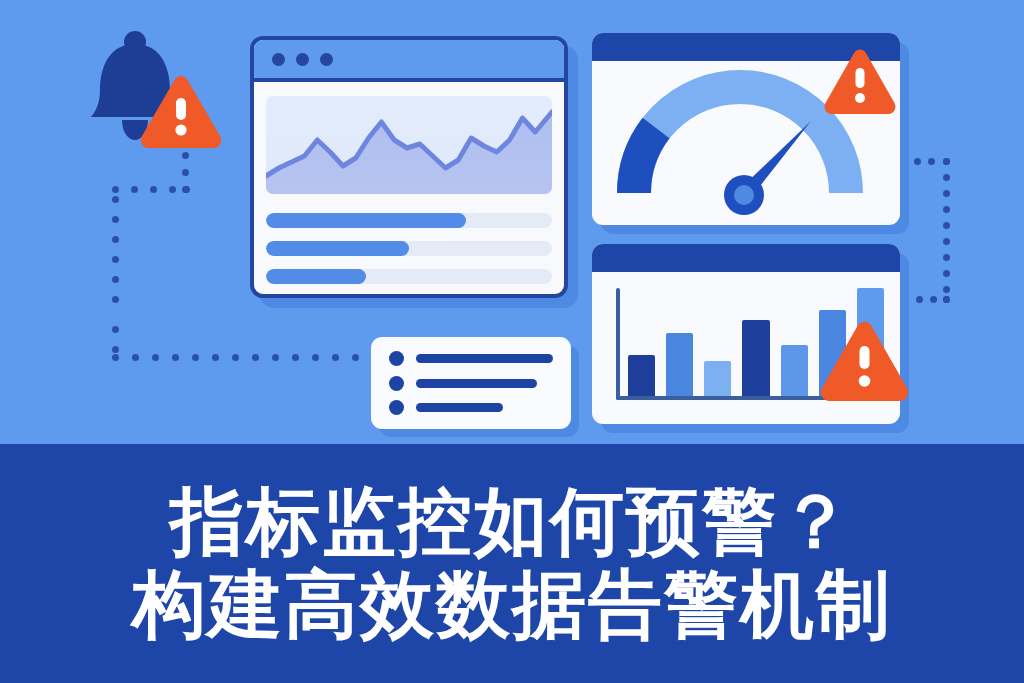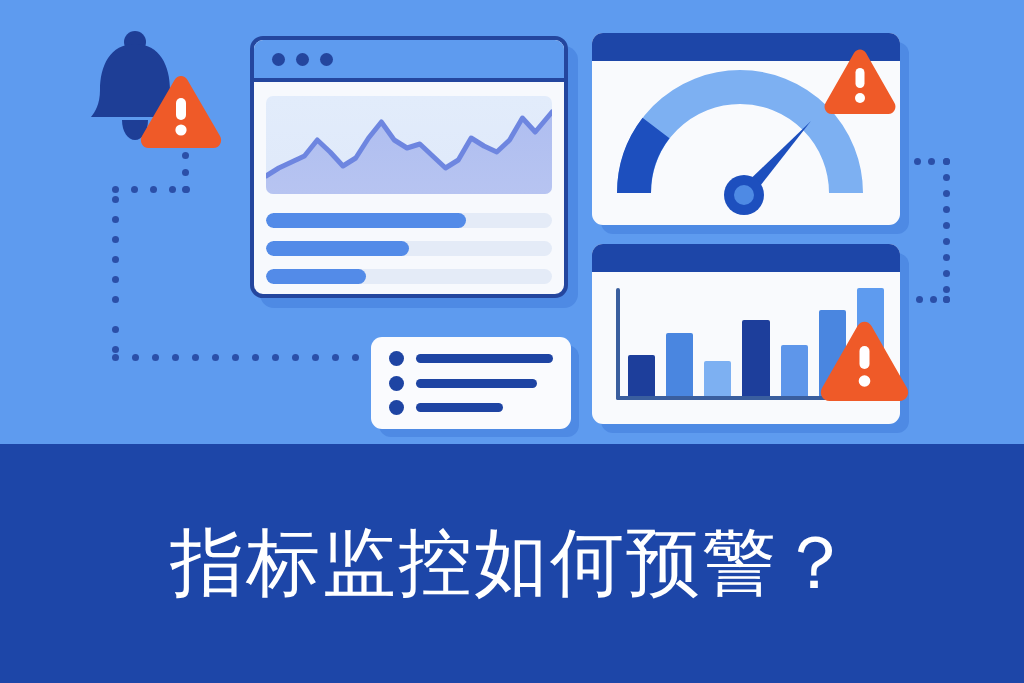--- a/index.html
+++ b/index.html
@@ -12,21 +12,21 @@
 
   
   .banner{
     position:absolute;left:0;top:444px;width:1024px;height:239px;
     background:#1D46A8;
     display:flex;flex-direction:column;align-items:center;justify-content:center;
     gap:4px;
   }
   .banner-line{
     color:#FFFFFF;
-    font-weight:normal;
+    font-weight:bold;
     letter-spacing:2px;
     line-height:1.06;
     white-space:nowrap;
     text-align:center;
   }
   .banner-line.l1{font-size:74px;}
   .banner-line.l2{font-size:74px;}
 
   
   .dots-h{position:absolute;height:7px;}
@@ -282,15 +282,16 @@
   </div>
 
   <svg class="warn" style="left:818px;top:320px;width:94px;height:84px;" viewBox="0 0 94 84">
     <path d="M39.5 6 C42.8 0.2 50.2 0.2 53.5 6 L89 68 C92.3 73.8 88.2 81 81.5 81 L11.5 81 C4.8 81 0.7 73.8 4 68 Z" fill="#EF5A28"></path>
     <rect x="41.5" y="26" width="10" height="23" rx="5" fill="#FFFFFF"></rect>
     <circle cx="46.5" cy="61" r="5.8" fill="#FFFFFF"></circle>
   </svg>
 
   <div class="banner">
     <div class="banner-line l1">指标监控如何预警？</div>
+    <div class="banner-line l2">构建高效数据告警机制</div>
   </div>
 
 </div>
 
 </body></html>

